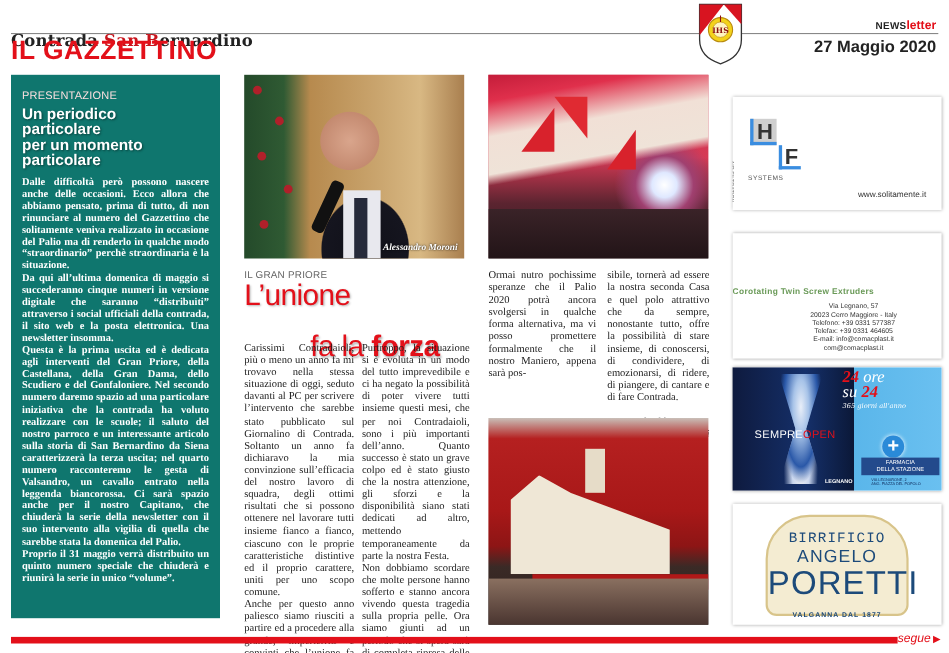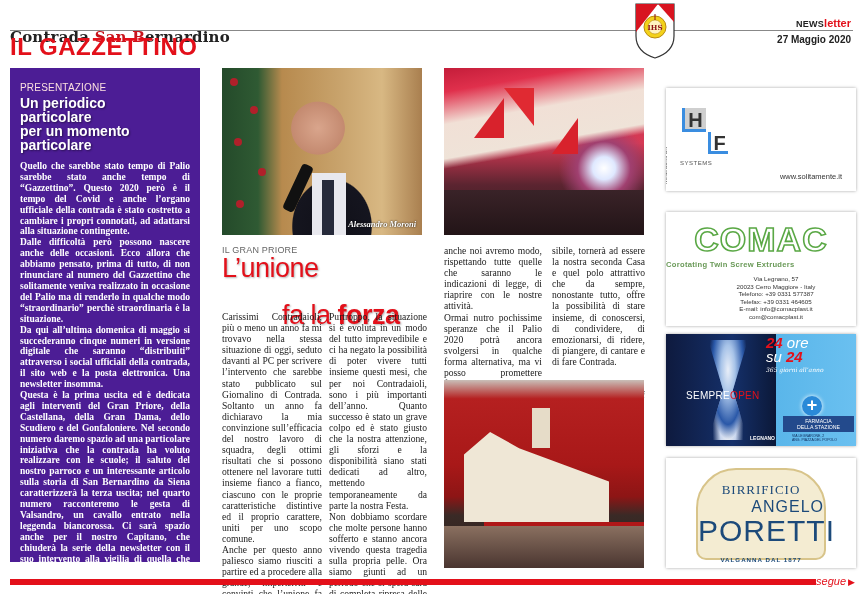--- a/index.html
+++ b/index.html
@@ -9,24 +9,24 @@
   .masthead-top { position: absolute; left: 10px; top: 28px; font-family: "DejaVu Serif", serif; font-weight: bold; font-size: 15px; color: #222; letter-spacing: 0.2px; }
   .masthead-top .red { color: #c8141c; }
   .masthead-rule { position: absolute; left: 10px; top: 30px; width: 843px; height: 1px; background: #888; }
   .masthead-title { position: absolute; left: 10px; top: 33px; font-family: "Liberation Sans", sans-serif; font-weight: 900; font-size: 24px; color: #e3101a; letter-spacing: 0.5px; }
 
   .crest { position: absolute; left: 634px; top: 2px; width: 42px; height: 58px; }
 
   .nl-label { position: absolute; right: 12px; top: 17px; font-family: "Liberation Sans", sans-serif; font-size: 11px; font-weight: bold; }
   .nl-label .news { color: #222; font-size: 9px; letter-spacing: 0.3px; }
   .nl-label .letter { color: #e3101a; font-weight: bold; }
-  .nl-date { position: absolute; right: 12px; top: 34px; font-family: "Liberation Sans", sans-serif; font-size: 10px; font-weight: bold; color: #222; }
-
-  
-  .intro-box { position: absolute; left: 10px; top: 68px; width: 190px; height: 494px; background: #4c1d95; padding: 14px 10px 10px 10px; color: #fff; }
+  .nl-date { position: absolute; right: 12px; top: 34px; font-family: "Liberation Sans", sans-serif; font-size: 15px; font-weight: bold; color: #222; }
+
+  
+  .intro-box { position: absolute; left: 10px; top: 68px; width: 190px; height: 494px; background: #0f766e; padding: 14px 10px 10px 10px; color: #fff; }
   .intro-kicker { font-family: "Liberation Sans", sans-serif; font-size: 10px; color: #fce0e0; letter-spacing: 0.2px; }
   .intro-title { font-family: "Liberation Sans", sans-serif; font-size: 14px; font-weight: bold; line-height: 14px; margin-top: 3px; color: #fff; text-shadow: 1px 1px 2px rgba(0,0,0,0.45); }
   .intro-body { margin-top: 9px; font-family: "Liberation Serif", serif; font-weight: bold; font-size: 9.5px; line-height: 10.9px; text-align: justify; color: #fff; }
   .intro-body p { margin: 0; }
 
   
   .photo { position: absolute; overflow: hidden; }
   .photo-moroni { left: 222px; top: 68px; width: 200px; height: 167px;
     background:
       radial-gradient(ellipse 22% 26% at 48% 36%, #d9a58c 0%, #c48a70 60%, transparent 62%),
@@ -79,34 +79,34 @@
   .ad-hfilt .systems { position: absolute; left: 14px; top: 72px; font-family: "Liberation Sans", sans-serif; font-size: 6px; color: #555; letter-spacing: 0.5px; }
   .ad-hfilt .url { position: absolute; right: 14px; top: 84px; font-family: "Liberation Sans", sans-serif; font-size: 7.5px; color: #333; }
 
   .ad-comac { top: 212px; height: 114px; }
   .ad-comac .logo { position: absolute; left: 0; top: 8px; width: 100%; text-align: center; font-family: "Liberation Sans", sans-serif; font-size: 34px; font-weight: bold; color: transparent; -webkit-text-stroke: 1.6px #5aa845; letter-spacing: 1px; }
   .ad-comac .tag { position: absolute; left: 0; top: 48px; width: 100%; text-align: left; font-family: Liberation Sans, sans-serif; font-weight: bold; font-size: 7.6px; color: #6a9a58; letter-spacing: 0.3px; }
   .ad-comac .addr { position: absolute; left: 50px; top: 63px; width: 120px; text-align: center; font-family: "Liberation Sans", sans-serif; font-size: 6.2px; line-height: 7.6px; color: #333; }
 
   .ad-farm { top: 334px; height: 112px; background: linear-gradient(90deg, #0e1a3e 0%, #15306a 35%, #0b1838 58%, #5ab6ea 58%, #6ac0f0 100%); }
   .ad-farm .glass { position: absolute; left: 42px; top: 6px; width: 40px; height: 100px; background: radial-gradient(ellipse at 50% 30%, #e8eef8 0%, #a7c3e8 25%, #2a58a8 55%, transparent 70%), radial-gradient(ellipse at 50% 85%, #f4f4f4 0%, #c9d6ee 28%, transparent 55%); clip-path: polygon(0 0, 100% 0, 62% 50%, 100% 100%, 0 100%, 38% 50%); }
-  .ad-farm .big { position: absolute; left: 100px; top: 2px; font-family: Liberation Sans, sans-serif; font-style: italic; font-size: 15px; line-height: 14px; color: #fff; }
+  .ad-farm .big { position: absolute; left: 100px; top: 2px; font-family: Liberation Serif, serif; font-style: italic; font-size: 15px; line-height: 14px; color: #fff; }
   .ad-farm .big .r { color: #e3101a; font-weight: bold; }
   .ad-farm .sub { position: absolute; left: 100px; top: 32px; font-family: "DejaVu Serif", serif; font-style: italic; font-size: 6px; color: #fff; }
   .ad-farm .sempre { position: absolute; left: 20px; top: 56px; font-family: "Liberation Sans", sans-serif; font-size: 10px; color: #fff; letter-spacing: 0.3px; }
   .ad-farm .sempre .r { color: #e3101a; }
   .ad-farm .cross { position: absolute; left: 136px; top: 62px; width: 20px; height: 20px; border-radius: 50%; background: #2a8ad8; box-shadow: 0 0 4px #fff; color: #fff; font-family: "Liberation Sans", sans-serif; font-weight: bold; font-size: 18px; line-height: 19px; text-align: center; }
   .ad-farm .farm-name { position: absolute; left: 117px; top: 82px; width: 71px; height: 16px; background: #234a8c; color: #fff; font-family: "Liberation Sans", sans-serif; font-size: 5.2px; line-height: 6px; text-align: center; padding-top: 2px; }
   .ad-farm .city { position: absolute; left: 84px; top: 101px; font-family: "Liberation Sans", sans-serif; font-size: 5px; color: #fff; font-weight: bold; }
   .ad-farm .street { position: absolute; left: 126px; top: 100px; font-family: "Liberation Sans", sans-serif; font-size: 3.5px; line-height: 4px; color: #0e2a5a; }
 
   .ad-poretti { top: 458px; height: 110px; }
   .ad-poretti .badge { position: absolute; left: 30px; top: 10px; width: 130px; height: 92px; background: #f4ecd2; border: 2px solid #d8c48a; border-radius: 40px 40px 10px 10px; }
-  .ad-poretti .l1 { position: absolute; left: 0; top: 12px; width: 100%; text-align: center; font-family: Liberation Serif, serif; font-size: 13px; color: #1c4a7a; letter-spacing: 1px; }
-  .ad-poretti .l2 { position: absolute; left: 0; top: 28px; width: 100%; text-align: right; font-family: "Liberation Sans", sans-serif; font-size: 16px; color: #1c4a7a; letter-spacing: 1px; }
+  .ad-poretti .l1 { position: absolute; left: 0; top: 12px; width: 100%; text-align: center; font-family: Liberation Mono, monospace; font-size: 13px; color: #1c4a7a; letter-spacing: 1px; }
+  .ad-poretti .l2 { position: absolute; left: 0; top: 28px; width: 100%; text-align: center; font-family: "Liberation Sans", sans-serif; font-size: 16px; color: #1c4a7a; letter-spacing: 1px; }
   .ad-poretti .l3 { position: absolute; left: 0; top: 44px; width: 100%; text-align: left; font-family: "Liberation Sans", sans-serif; font-size: 30px; color: #1c4a7a; letter-spacing: 1px; }
   .ad-poretti .l4 { position: absolute; left: 0; top: 86px; width: 100%; text-align: center; font-family: "Liberation Sans", sans-serif; font-size: 6.2px; font-weight: bold; color: #1c4a7a; letter-spacing: 1px; }
 
   
   .footer-bar { position: absolute; left: 10px; top: 579px; width: 806px; height: 6px; background: #e3101a; }
   .footer-next { position: absolute; right: 8px; top: 575px; font-family: "Liberation Sans", sans-serif; font-style: italic; font-size: 11px; color: #e3101a; }
   .footer-next .arrow { font-style: normal; font-size: 9px; margin-left: 2px; }
 </style>
 </head>
 <body>
@@ -136,21 +136,20 @@
 
 <div class="intro-box">
   <div class="intro-kicker">PRESENTAZIONE</div>
   <div class="intro-title">
     <div>Un periodico</div>
     <div>particolare</div>
     <div>per un momento</div>
     <div>particolare</div>
   </div>
   <div class="intro-body">
-    <p>Quello che sarebbe stato tempo di Palio sarebbe stato anche tempo di “Gazzettino”. Questo 2020 però è il tempo del Covid e anche l’organo ufficiale della contrada è stato costretto a cambiare i propri connotati, ad adattarsi alla situazione contingente.</p>
     <p>Dalle difficoltà però possono nascere anche delle occasioni. Ecco allora che abbiamo pensato, prima di tutto, di non rinunciare al numero del Gazzettino che solitamente veniva realizzato in occasione del Palio ma di renderlo in qualche modo “straordinario” perchè straordinaria è la situazione.</p>
     <p>Da qui all’ultima domenica di maggio si succederanno cinque numeri in versione digitale che saranno “distribuiti” attraverso i social ufficiali della contrada, il sito web e la posta elettronica. Una newsletter insomma.</p>
     <p>Questa è la prima uscita ed è dedicata agli interventi del Gran Priore, della Castellana, della Gran Dama, dello Scudiero e del Gonfaloniere. Nel secondo numero daremo spazio ad una particolare iniziativa che la contrada ha voluto realizzare con le scuole; il saluto del nostro parroco e un interessante articolo sulla storia di San Bernardino da Siena caratterizzerà la terza uscita; nel quarto numero racconteremo le gesta di Valsandro, un cavallo entrato nella leggenda biancorossa. Ci sarà spazio anche per il nostro Capitano, che chiuderà la serie della newsletter con il suo intervento alla vigilia di quella che sarebbe stata la domenica del Palio.</p>
     <p>Proprio il 31 maggio verrà distribuito un quinto numero speciale che chiuderà e riunirà la serie in unico “volume”.</p>
   </div>
 </div>
 
 <div class="photo photo-moroni">
   <span class="tree-dot" style="left:8px;top:10px"></span>
   <span class="tree-dot" style="left:28px;top:38px"></span>
@@ -178,21 +177,20 @@
 
 <div class="col col-1">
   <p>Carissimi Contradaioli, più o meno un anno fa mi trovavo nella stessa situazione di oggi, seduto davanti al PC per scrivere l’intervento che sarebbe stato pubblicato sul Giornalino di Contrada. Soltanto un anno fa dichiaravo la mia convinzione sull’efficacia del nostro lavoro di squadra, degli ottimi risultati che si possono ottenere nel lavorare tutti insieme fianco a fianco, ciascuno con le proprie caratteristiche distintive ed il proprio carattere, uniti per uno scopo comune.</p>
   <p>Anche per questo anno paliesco siamo riusciti a partire ed a procedere alla grande, imperterriti e convinti che l’unione fa sempre la forza.</p>
 </div>
 <div class="col col-2">
   <p>Purtroppo, la situazione si è evoluta in un modo del tutto imprevedibile e ci ha negato la possibilità di poter vivere tutti insieme questi mesi, che per noi Contradaioli, sono i più importanti dell’anno. Quanto successo è stato un grave colpo ed è stato giusto che la nostra attenzione, gli sforzi e la disponibilità siano stati dedicati ad altro, mettendo temporaneamente da parte la nostra Festa.</p>
   <p>Non dobbiamo scordare che molte persone hanno sofferto e stanno ancora vivendo questa tragedia sulla propria pelle. Ora siamo giunti ad un periodo che si spera sarà di completa ripresa delle attività lavorative e di socializzazione e spero che poco a poco</p>
 </div>
 <div class="col col-3">
-  <p>anche noi avremo modo, rispettando tutte quelle che saranno le indicazioni di legge, di riaprire con le nostre attività.</p>
   <p>Ormai nutro pochissime speranze che il Palio 2020 potrà ancora svolgersi in qualche forma alternativa, ma vi posso promettere formalmente che il nostro Maniero, appena sarà pos-</p>
 </div>
 <div class="col col-4">
   <p>sibile, tornerà ad essere la nostra seconda Casa e quel polo attrattivo che da sempre, nonostante tutto, offre la possibilità di stare insieme, di conoscersi, di condividere, di emozionarsi, di ridere, di piangere, di cantare e di fare Contrada.</p>
   <p class="greet">Un grande abbraccio.</p>
   <p class="signature">Alessandro Moroni</p>
 </div>
 
 <div class="photo photo-hall">
   <span class="church"></span>
@@ -203,21 +201,20 @@
 
 <div class="ad ad-hfilt">
   <span class="side">AIR FILTRATION</span>
   <span class="logo-h">H</span>
   <span class="logo-f">F</span>
   <span class="systems">SYSTEMS</span>
   <span class="url">www.solitamente.it</span>
 </div>
 
 <div class="ad ad-comac">
-  <div class="logo">COMAC</div>
   <div class="tag">Corotating Twin Screw Extruders</div>
   <div class="addr">
     <div>Via Legnano, 57</div>
     <div>20023 Cerro Maggiore - Italy</div>
     <div>Telefono: +39 0331 577387</div>
     <div>Telefax: +39 0331 464605</div>
     <div>E-mail: info@comacplast.it</div>
     <div>com@comacplast.it</div>
   </div>
 </div>

